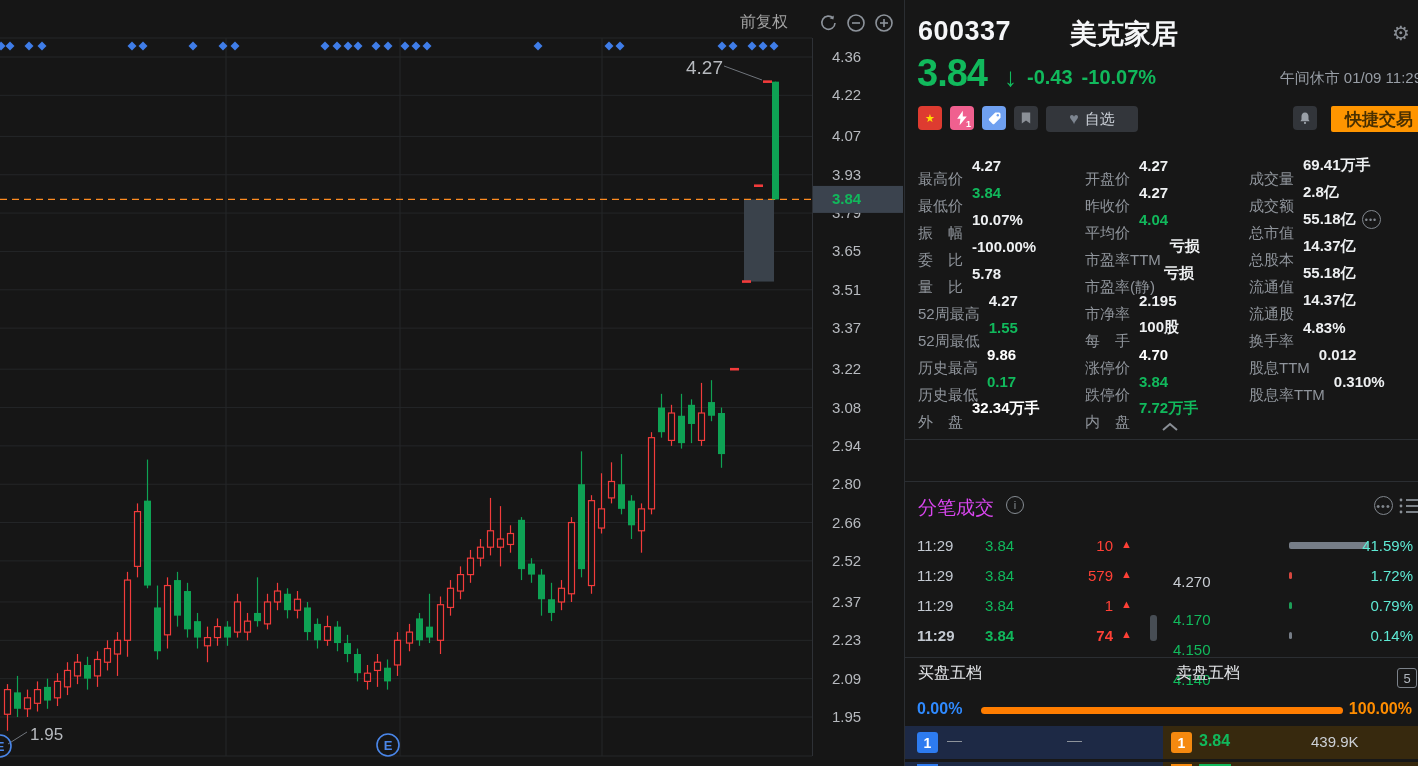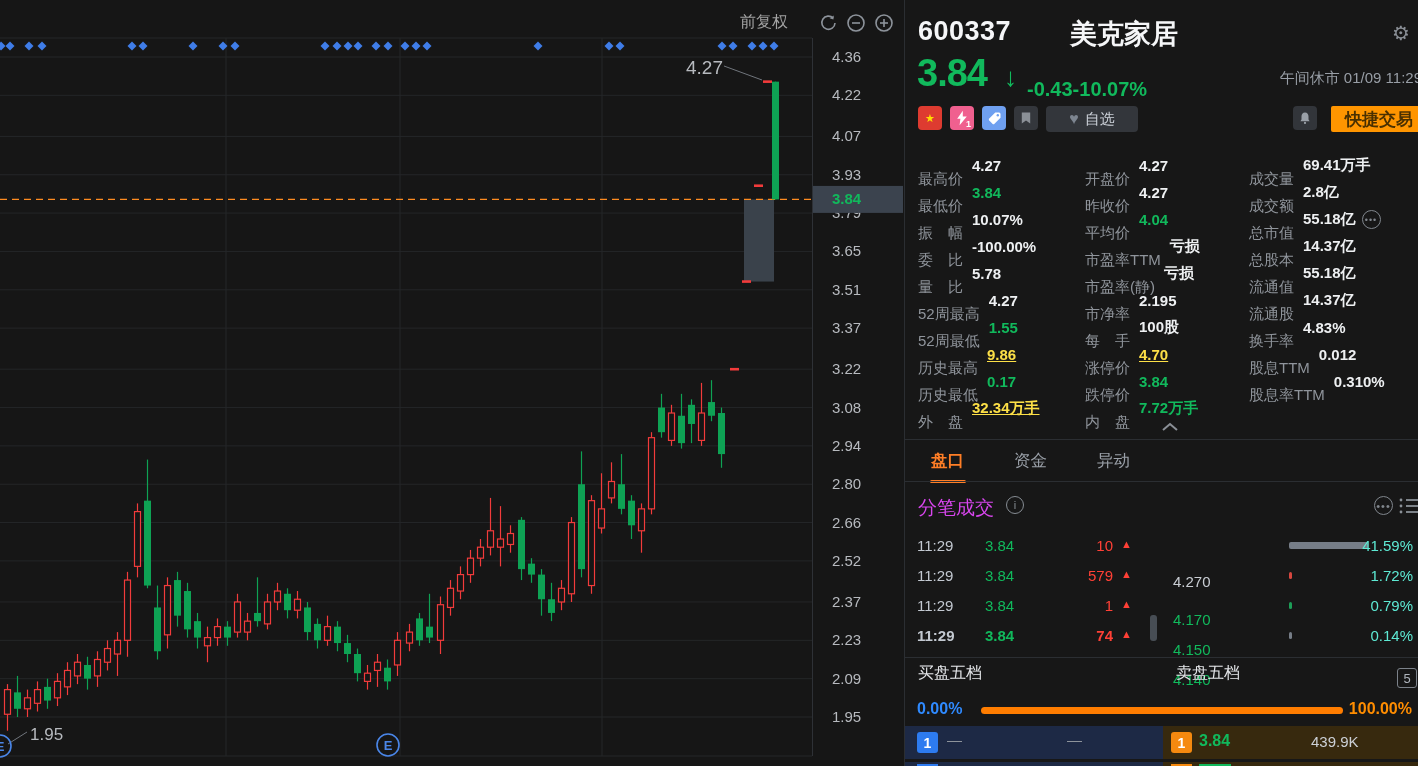--- a/index.html
+++ b/index.html
@@ -16,41 +16,41 @@
   .ctl-restore{left:818px}.ctl-minus{left:846px}.ctl-plus{left:874px}
 
   
   #panel{position:absolute;left:904px;top:0;width:514px;height:766px;background:#171717;border-left:1px solid #2b2e32;box-sizing:border-box;}
   .divider{position:absolute;left:0;width:514px;height:1px;background:#2b2e32;}
   .code{position:absolute;left:13px;top:16px;font-size:27px;font-weight:800;color:#f5f6f8;letter-spacing:.5px;}
   .name{position:absolute;left:121px;top:16px;font-size:27px;font-weight:700;color:#f5f6f8;margin-left:44px;}
   .gear{position:absolute;left:487px;top:21px;font-size:20px;color:#8a8f96;cursor:pointer;}
   .big-price{position:absolute;left:12px;top:52px;font-size:38px;font-weight:800;color:#11b95c;letter-spacing:-1px;}
   .price-arrow{position:absolute;left:99px;top:62px;font-size:26px;font-weight:700;color:#11b95c;}
-  .chg-row{position:absolute;left:122px;top:66px;font-size:20px;font-weight:700;color:#11b95c;display:flex;margin-top:12px;}
+  .chg-row{position:absolute;left:122px;top:66px;font-size:20px;font-weight:700;color:#11b95c;display:flex;gap:9px;}
   .status{position:absolute;right:-4px;top:69px;font-size:15px;color:#989ea6;white-space:nowrap;}
 
   .sq{position:absolute;top:106px;width:24px;height:24px;border-radius:4px;cursor:pointer;display:flex;align-items:center;justify-content:center;}
   .sq-flag{left:13px;background:#de3b30;}
   .sq-bolt{left:45px;background:#f0608f;}
   .sq-tag{left:77px;background:#6fa0f0;}
   .sq-book{left:109px;background:#34373c;}
   .pill{position:absolute;left:141px;top:106px;height:26px;width:92px;background:#33363b;border-radius:4px;display:flex;align-items:center;justify-content:center;gap:6px;cursor:pointer;}
   .pill .heart{color:#7d8590;font-size:16px;line-height:1;}
   .pill .txt{color:#ccd1d8;font-size:15px;}
   .bell{position:absolute;left:388px;top:106px;width:24px;height:24px;background:#32353a;border-radius:4px;display:flex;align-items:center;justify-content:center;cursor:pointer;}
   .trade-btn{position:absolute;left:426px;top:106px;width:96px;height:26px;background:#ff9500;border-radius:2px;color:#4a3000;font-size:17px;font-weight:700;display:flex;align-items:center;justify-content:center;cursor:pointer;}
   .flag-star{color:#ffde00;font-size:11px;line-height:1;}
 
   #stats{position:absolute;left:0;top:152px;width:514px;height:268px;}
   .stat-col{position:absolute;top:0;}
   .stat-row{height:27px;display:flex;align-items:center;font-size:15px;white-space:nowrap;}
   .stat-row .lb{color:#8f949b;margin-top:28px;}
   .stat-row .vl{margin-left:9px;font-weight:700;color:#eef0f2;}
-  .vl.green{color:#11b95c;} .vl.red{color:#fde047;text-decoration:underline;}
+  .vl.green{color:#11b95c;} .vl.red{color:#ffffff;}
   .more-circ{display:inline-flex;margin-left:6px;width:17px;height:17px;border:1.5px solid #80868d;border-radius:50%;align-items:center;justify-content:center;color:#80868d;font-size:11px;letter-spacing:1px;cursor:pointer;}
   .chevron{position:absolute;left:252px;top:420px;width:26px;height:14px;cursor:pointer;}
 
   #tabs{position:absolute;left:0;top:440px;width:514px;height:41px;}
   .tab{position:absolute;top:10px;font-size:16.5px;color:#9aa0a8;cursor:pointer;padding-bottom:9px;}
   .tab.active{color:#ff7e26;font-weight:700;}
   .tab.active:after{content:"";position:absolute;left:50%;transform:translateX(-50%);bottom:-2px;width:36px;height:3px;background:#ff7e26;border-radius:2px;}
 
   .subhead{position:absolute;left:0;top:489px;width:514px;height:36px;}
   .subhead .title{position:absolute;left:13px;top:6px;font-size:19px;color:#d946ef;}
@@ -512,25 +512,20 @@
             <span class="vl white">0.310%</span>
           </div>
         </div>
       </div>
 
     <svg class="chevron" viewBox="0 0 26 14">
       <polyline points="6,10 13,4 20,10" fill="none" stroke="#8a8f96" stroke-width="2"></polyline>
     </svg>
 
     <div class="divider" style="top:439px;"></div>
-    <div id="tabs">
-        <div class="tab active" style="left: 26px;">盘口</div>
-        <div class="tab" style="left: 109px;">资金</div>
-        <div class="tab" style="left: 192px;">异动</div>
-      </div>
     <div class="divider" style="top:481px;"></div>
 
     <div class="subhead">
       <span class="title">分笔成交</span>
       <span class="info-icon">i</span>
       <span class="more-circ more-right">•••</span>
       <svg class="list-icon" width="24" height="18" viewBox="0 0 24 18">
         <circle cx="2" cy="3" r="1.4" fill="#8a9097"></circle>
           <line x1="7" y1="3" x2="24" y2="3" stroke="#8a9097" stroke-width="1.8"></line>
         <circle cx="2" cy="9" r="1.4" fill="#8a9097"></circle>

